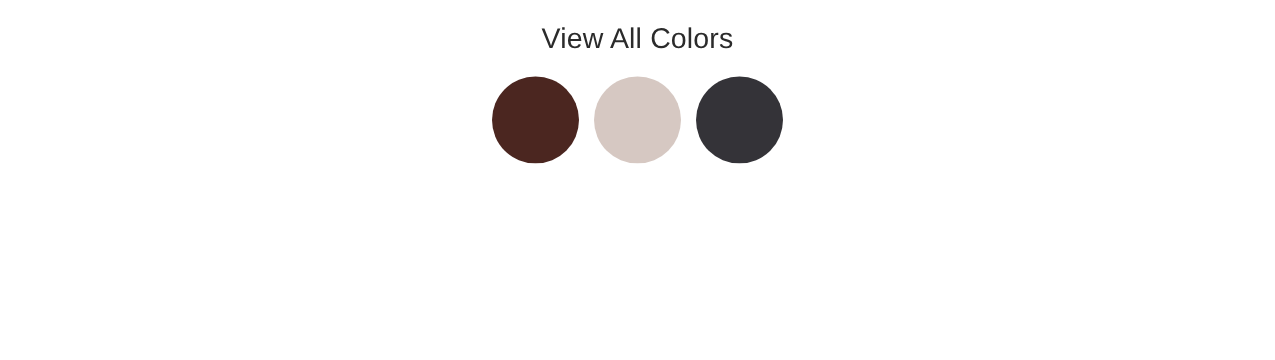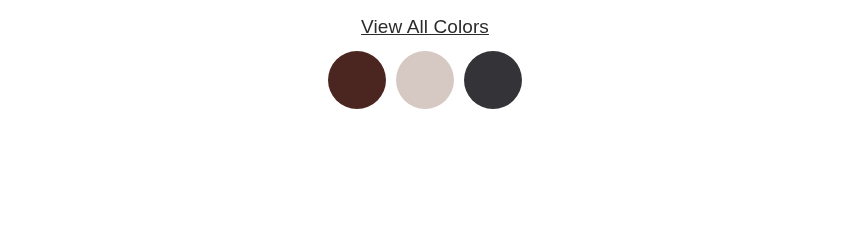--- a/index.html
+++ b/index.html
@@ -24,21 +24,20 @@
   }
   .viewer-title {
     margin-top: 15px;
     font-size: 19px;
     font-weight: 400;
     line-height: 24px;
     color: #2b2b2b;
     letter-spacing: 0.1px;
     text-align: center;
     white-space: nowrap;
-    text-decoration: underline;
   }
   .swatch-row {
     margin-top: 12px;
     display: flex;
     flex-direction: row;
     align-items: center;
     justify-content: center;
     gap: 10px;
   }
   .swatch {

